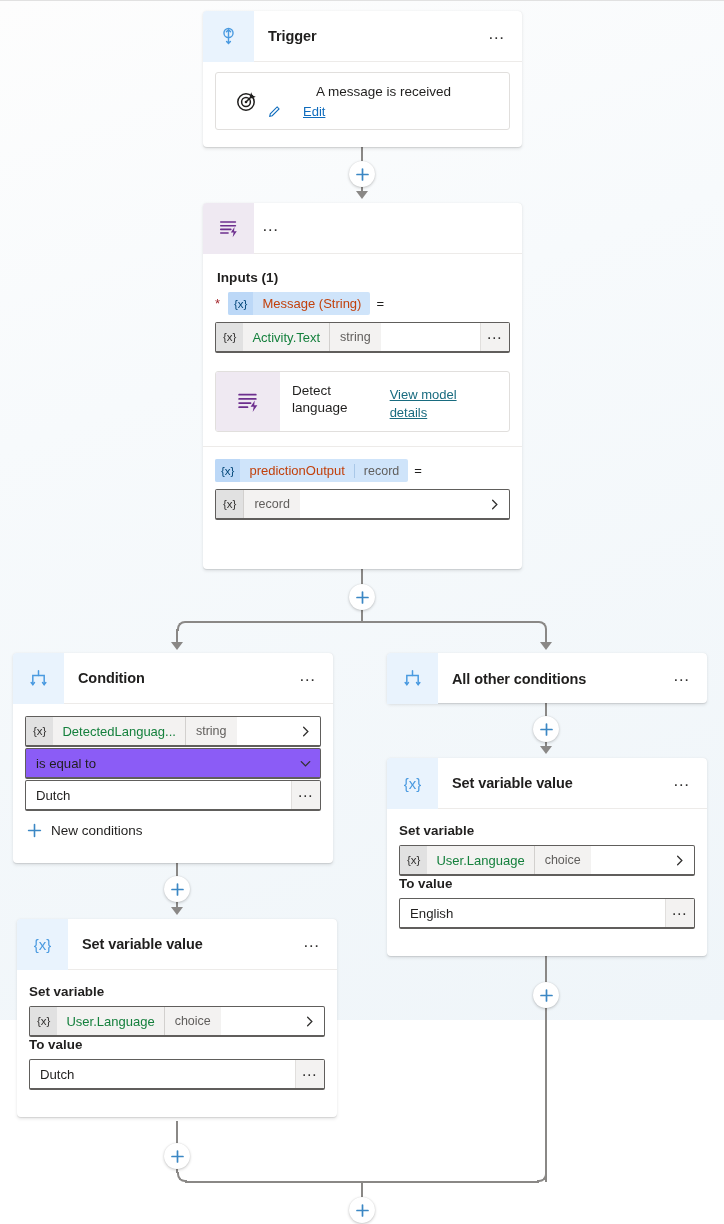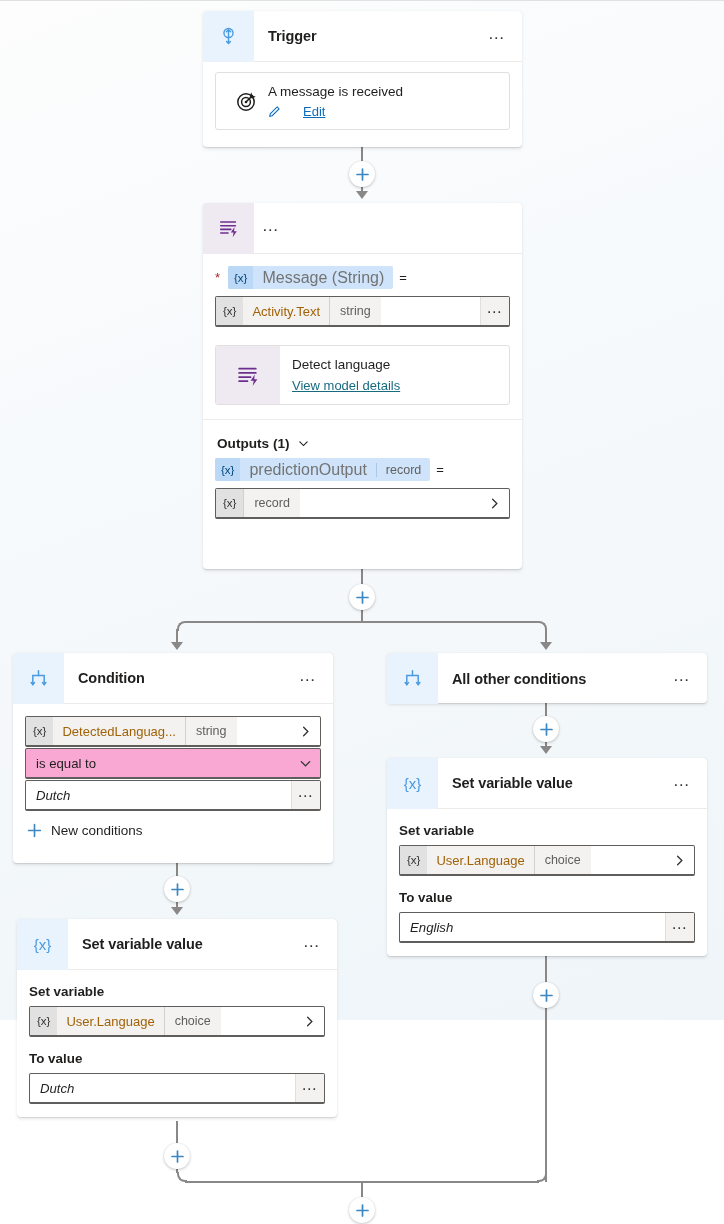--- a/index.html
+++ b/index.html
@@ -106,21 +106,21 @@
     display: flex;
     align-items: center;
     padding: 10px 10px;
     min-height: 56px;
   }
   .inner-icon {
     width: 42px; flex: 0 0 42px;
     display: flex; align-items: center; justify-content: center;
     color: #201f1e;
   }
-  .inner-text { flex: 1; }
+  .inner-text { flex: 1; text-align: center; }
   .inner-title { font-size: 13.5px; color: #201f1e; line-height: 17px; }
   .inner-link-row { display: flex; align-items: center; gap: 22px; margin-top: 4px; }
   .link {
     color: #0f6cbd; font-size: 13px; text-decoration: underline; cursor: pointer;
   }
   .link.teal { color: #186b7f; }
 
   
   .model-box {
     border: 1px solid #e1dfdd;
@@ -129,21 +129,21 @@
     display: flex;
     align-items: stretch;
     overflow: hidden;
     min-height: 58px;
   }
   .model-icon-pane {
     width: 64px; flex: 0 0 64px;
     background: #efe9f2;
     display: flex; align-items: center; justify-content: center;
   }
-  .model-text { padding: 10px 12px; display: flex; flex-direction: column; justify-content: center; }
+  .model-text { padding: 10px 12px; display: flex; flex-direction: row; justify-content: center; }
 
   .section-label {
     font-size: 13.6px; font-weight: bold; color: #201f1e;
     margin: 4px 0 7px 2px;
   }
   .section-label.row { display: flex; align-items: center; gap: 7px; }
 
   
   .pill-row { display: flex; align-items: center; gap: 6px; margin-bottom: 7px; }
   .req-star { color: #a4262c; font-size: 13px; width: 7px; line-height: 10px; }
@@ -155,21 +155,21 @@
     overflow: hidden;
   }
   .pill .tok {
     background: #bcd8f7;
     color: #004578;
     font-size: 11.5px;
     padding: 0 6px;
     height: 23px;
     display: flex; align-items: center;
   }
-  .pill .nm { font-size: 16px; color: #737373; padding: 0 9px; }
+  .pill .nm { font-size: 13px; color: #c2410c; padding: 0 9px; }
   .pill .ty {
     font-size: 12.5px; color: #605e5c; padding: 0 9px 0 0;
     border-left: 1px solid #a9c8e8; margin-left: 0; padding-left: 9px;
   }
   .eq { font-size: 13px; color: #201f1e; }
 
   
   .field {
     display: flex; align-items: center;
     border: 1px solid #605e5c;
@@ -180,53 +180,53 @@
     overflow: hidden;
   }
   .field .tokbox {
     display: flex; align-items: center;
     background: #e1e1e1;
     color: #323130;
     font-size: 11.5px;
     padding: 0 7px;
     align-self: stretch;
   }
-  .field .vname { font-size: 13px; color: #a16207; padding: 8px 9px; background: #f3f2f1; align-self: stretch; display: flex; align-items: center; }
+  .field .vname { font-size: 13px; color: #15803d; padding: 8px 9px; background: #f3f2f1; align-self: stretch; display: flex; align-items: center; }
   .field .vtype { font-size: 12.5px; color: #605e5c; padding: 0 10px; background: #f3f2f1; align-self: stretch; display: flex; align-items: center; border-left: 1px solid #d2d0ce; }
   .field .grow { flex: 1; }
   .field .chev-btn, .field .dots-btn {
     width: 29px; align-self: stretch;
     display: flex; align-items: center; justify-content: center;
     cursor: pointer; color: #323130;
   }
   .field .dots-btn { background: #f3f2f1; border-left: 1px solid #e1dfdd; font-size: 16px; letter-spacing: 1.3px; padding-bottom: 6px; }
-  .field .plain-text { font-size: 13.2px; color: #201f1e; padding: 0 10px; flex: 1; font-style: italic; }
+  .field .plain-text { font-size: 13.2px; color: #201f1e; padding: 0 10px; flex: 1; }
 
   .select {
     display: flex; align-items: center;
     border: 1px solid #605e5c;
     border-bottom-width: 2px;
     border-radius: 2px;
-    background: #f9a8d4;
+    background: #8b5cf6;
     height: 31px;
   }
   .select .sel-text { flex: 1; font-size: 13.2px; color: #201f1e; padding: 0 10px; }
   .select .chev-btn { width: 29px; display: flex; align-items: center; justify-content: center; color: #323130; }
 
   .newcond {
     display: flex; align-items: center; gap: 9px;
     margin-top: 12px; margin-left: 2px;
     cursor: pointer;
   }
   .newcond-label { font-size: 13.5px; color: #201f1e; }
 
   .divider { height: 1px; background: #edebe9; margin: 0; }
   .body-pad { padding: 12px 12px 14px 12px; }
   .sub-label { font-size: 13.4px; font-weight: bold; color: #201f1e; margin-bottom: 7px; }
-  .sub-label.mt { margin-top: 14px; }
+  .sub-label.mt { }
 </style>
 </head>
 <body>
 
 <div id="canvas">
 
   <div class="conn conn-v" style="left:361px; top:146px; height:50px;"></div>
   <div class="arrow-down" style="left:356px; top:190px;"></div>
 
   <div class="conn conn-v" style="left:361px; top:568px; height:52px;"></div>
@@ -331,20 +331,21 @@
       <div class="head-icon purple">
         <svg width="22" height="22" viewBox="0 0 24 24" fill="none" stroke="#6d2f8e" stroke-width="1.7" stroke-linecap="round">
           <path d="M3 5.5h16M3 9.5h16M3 13.5h11M3 17.5h8"></path>
           <path d="M18 11l-4 6h3l-1 5 4.5-6.5h-3z" fill="#6d2f8e" stroke="none"></path>
         </svg>
       </div>
       <div class="ellipsis-btn">…</div>
     </div>
 
     <div class="body-pad" style="padding-bottom:10px;">
+      <div class="section-label">Inputs (1)</div>
       <div class="pill-row">
         <span class="req-star">*</span>
         <span class="pill">
           <span class="tok">{x}</span>
           <span class="nm">Message (String)</span>
         </span>
         <span class="eq">=</span>
       </div>
       <div class="field">
         <span class="tokbox">{x}</span>
@@ -368,26 +369,20 @@
           <div style="margin-top:3px;">
             <span class="link teal">View model details</span>
           </div>
         </div>
       </div>
     </div>
 
     <div class="divider"></div>
 
     <div class="body-pad">
-      <div class="section-label row">
-        <span>Outputs (1)</span>
-        <svg width="13" height="13" viewBox="0 0 16 16" fill="none" stroke="#201f1e" stroke-width="1.4" stroke-linecap="round">
-            <path d="M3.5 6l4.5 4.5L12.5 6"></path>
-          </svg>
-      </div>
       <div class="pill-row">
         <span class="pill">
           <span class="tok">{x}</span>
           <span class="nm">predictionOutput</span>
           <span class="ty">record</span>
         </span>
         <span class="eq">=</span>
       </div>
       <div class="field">
         <span class="tokbox">{x}</span>

